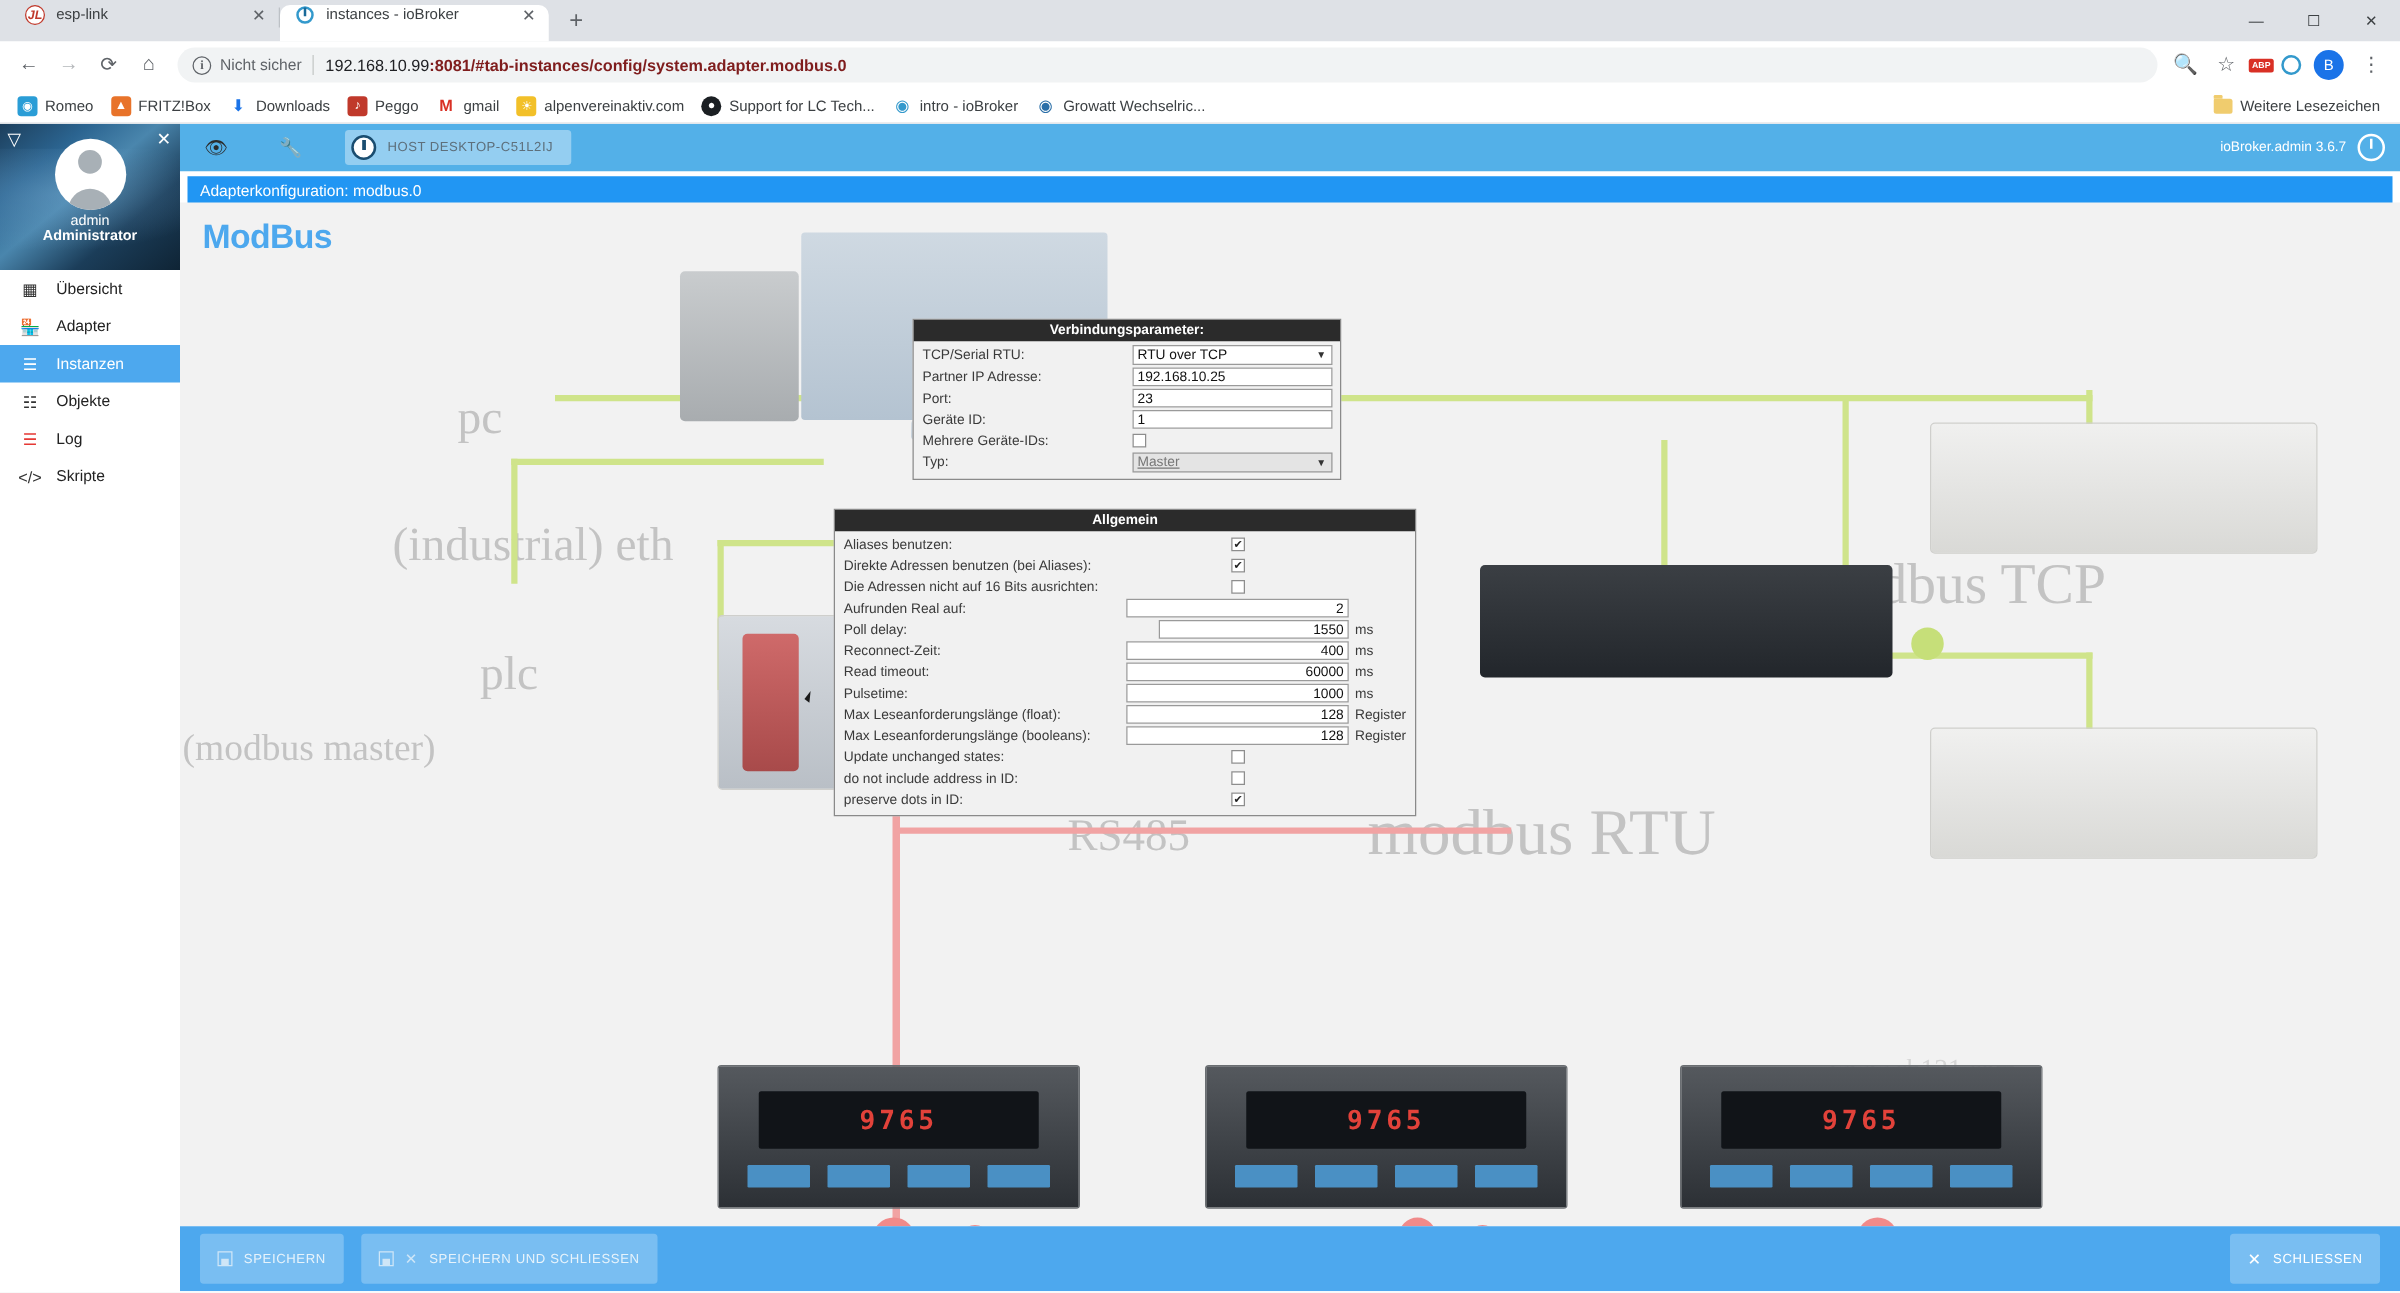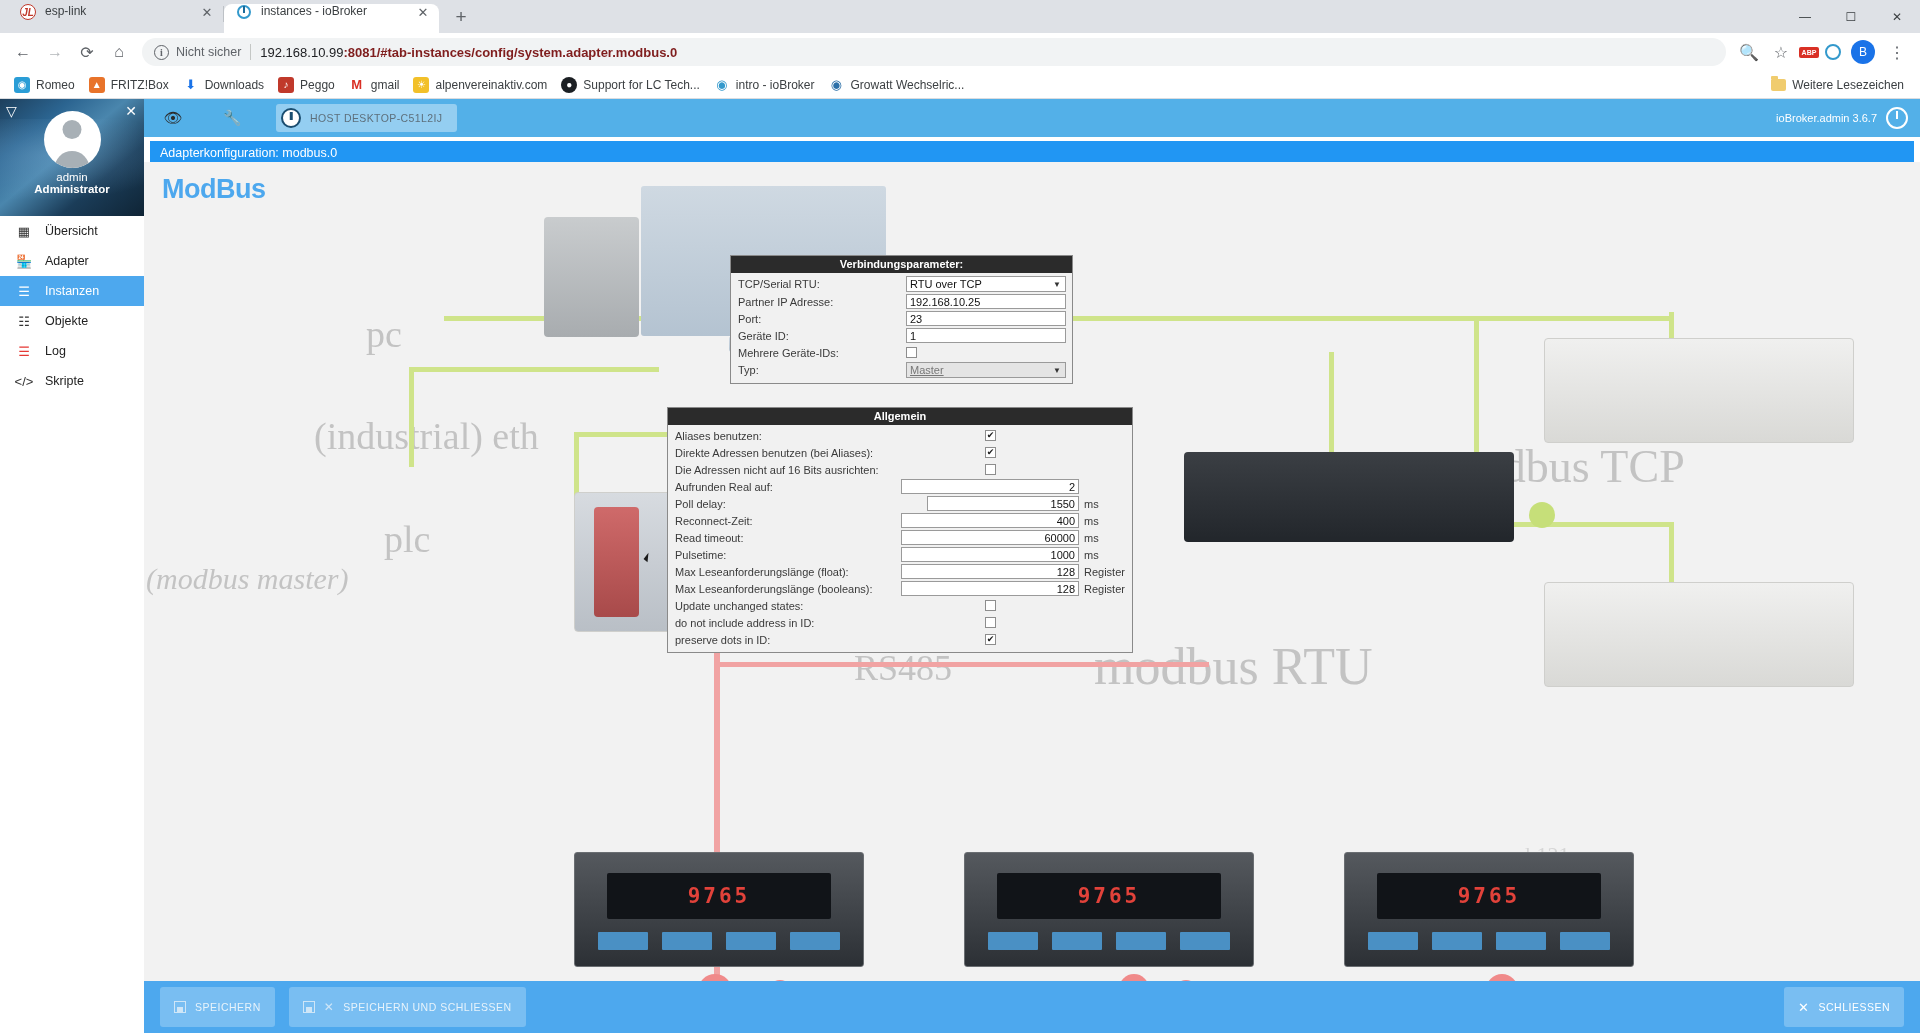--- a/index.html
+++ b/index.html
@@ -714,21 +714,21 @@
         <div class="ctab">Eingangsregister</div>
         <div class="ctab">Holding Registers</div>
       </div>
 
       <div class="canvas">
 
         <div class="wm" style="left:620px;top:92px;font-size:56px;">tcp/ip</div>
         <div class="wm" style="left:222px;top:150px;font-size:38px;">pc</div>
         <div class="wm" style="left:170px;top:252px;font-size:38px;">(industrial) eth</div>
         <div class="wm" style="left:240px;top:355px;font-size:38px;">plc</div>
-        <div class="wm" style="left:2px;top:400px;font-size:30px;font-style:italic;">(modbus master)</div>
+        <div class="wm" style="left:2px;top:420px;font-size:30px;">(modbus master)</div>
         <div class="wm" style="left:1300px;top:278px;font-size:46px;">modbus TCP</div>
         <div class="wm" style="left:1195px;top:330px;font-size:38px;">h</div>
         <div class="wm" style="left:710px;top:485px;font-size:36px;">RS485</div>
         <div class="wm" style="left:950px;top:475px;font-size:52px;">modbus RTU</div>
         <div class="wm" style="left:1320px;top:680px;font-size:22px;color:#d6d6d6;">www.cb121.com</div>
 
         <div class="brand">ModBus</div>
 
         <div class="green-line" style="left:300px;top:154px;width:1230px;height:5px;"></div>
         <div class="green-line" style="left:1525px;top:150px;width:5px;height:62px;"></div>

